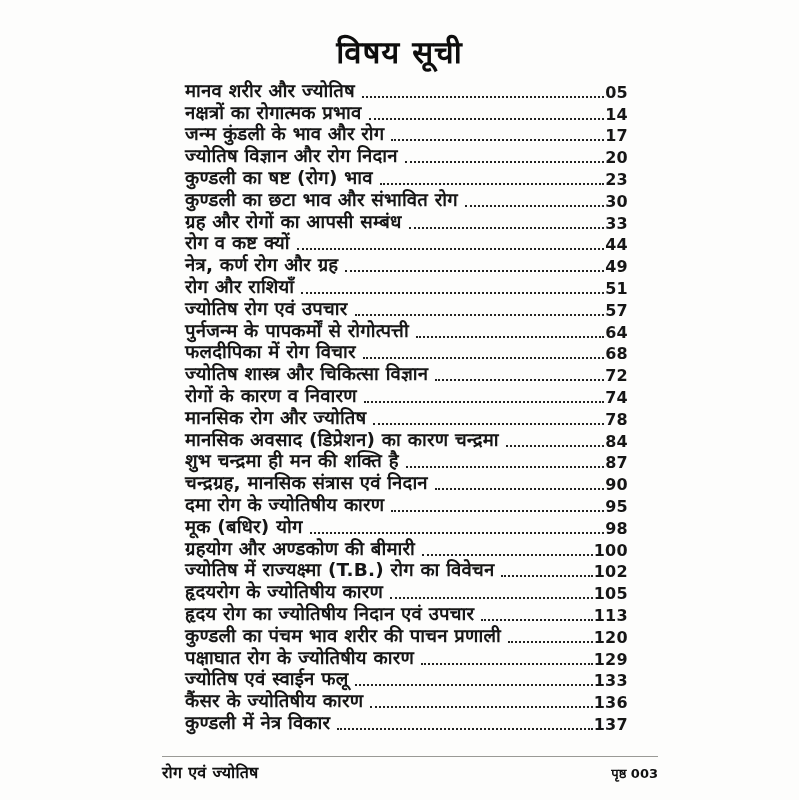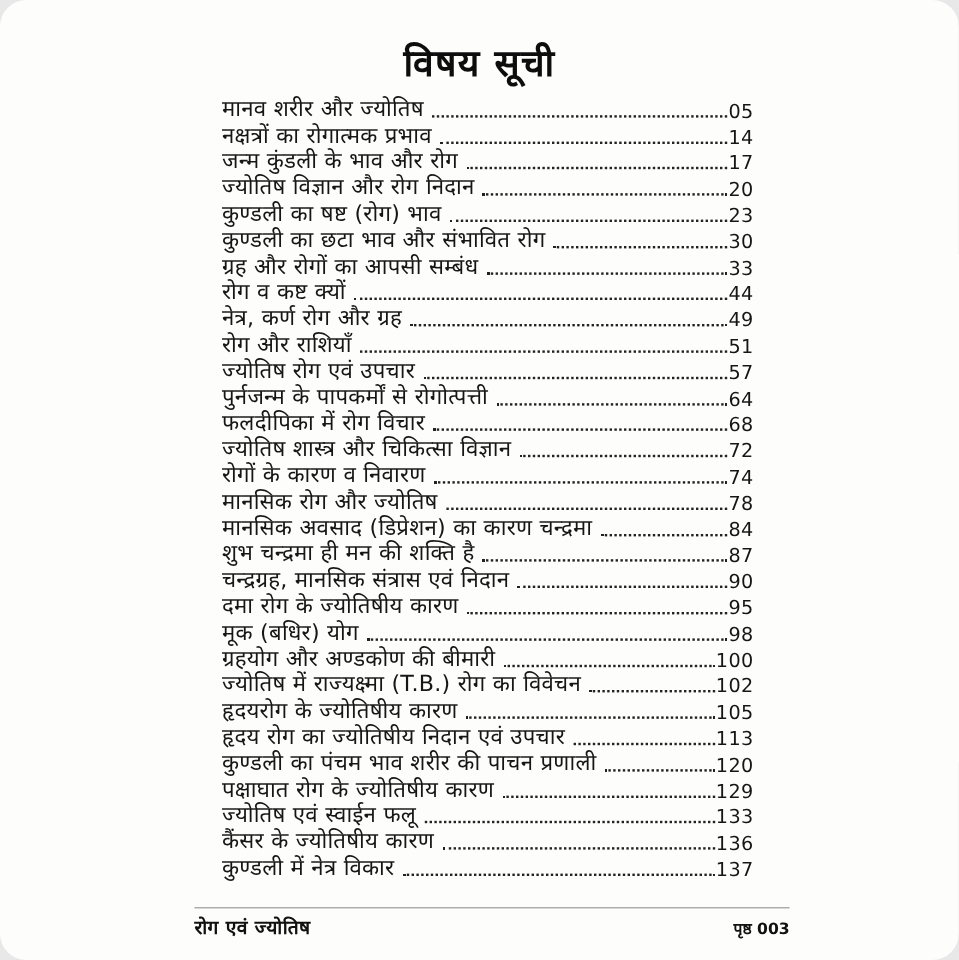--- a/index.html
+++ b/index.html
@@ -8,21 +8,20 @@
     background: #e8e8e8;
     font-family: "DejaVu Sans", sans-serif;
   }
   .page {
     position: relative;
     width: 799px;
     height: 800px;
     background: #fdfdfc;
     color: #151515;
     overflow: hidden;
-    border-radius: 22px;
   }
   .page-title {
     margin: 0;
     padding-top: 30px;
     text-align: center;
     font-size: 31px;
     font-weight: bold;
     letter-spacing: 1px;
     color: #0d0d0d;
   }
@@ -30,21 +29,21 @@
     position: absolute;
     top: 80px;
     left: 185px;
     width: 443px;
   }
   .toc-row {
     display: flex;
     align-items: flex-end;
     height: 21.8px;
     font-size: 18.5px;
-    font-weight: normal;
+    font-weight: bold;
     white-space: nowrap;
     color: #161616;
   }
   .toc-label {
     flex: 0 0 auto;
     letter-spacing: 0.2px;
   }
   .dot-leader {
     flex: 1 1 auto;
     border-bottom: 2px dotted #222;

